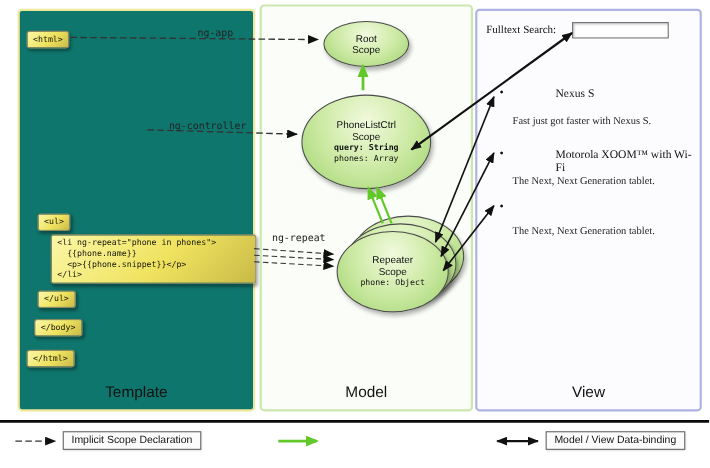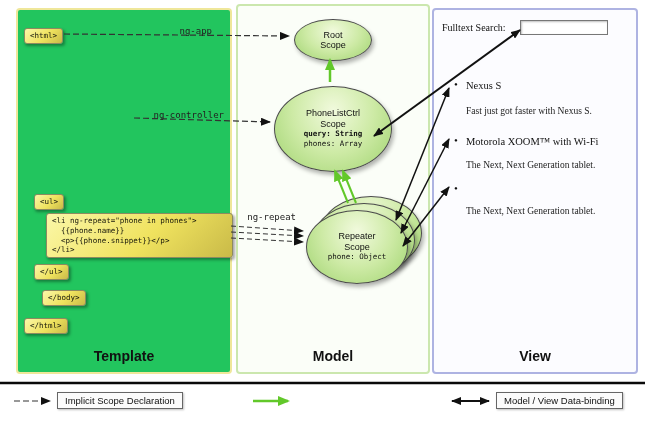--- a/index.html
+++ b/index.html
@@ -1,24 +1,24 @@
 <!DOCTYPE html>
 <html><head>
 <meta charset="utf-8">
 <style>
   html,body{margin:0;padding:0;background:#fff;}
   .stage{
     position:relative;width:645px;height:425px;background:#fff;overflow:hidden;
     font-family:"Liberation Sans",sans-serif;color:#111;
   }
   .panel{position:absolute;background:#fffffe;border-radius:4px;z-index:1;}
-  .panel-template{left:16px;top:8px;width:212px;height:362px;border:2px solid #efe79a;background:#22c55e;}
+  .panel-template{left:16px;top:8px;width:212px;height:362px;border:2px solid #efe79a;background:#0f766e;}
   .panel-model{left:236px;top:4px;width:190px;height:366px;border:2px solid #cbe7ae;background:#fbfef8;}
   .panel-view{left:432px;top:8px;width:202px;height:362px;border:2px solid #aeb3e2;background:#fcfcff;}
-  .panel-label{position:absolute;bottom:8px;left:0;width:100%;text-align:center;font-size:14px;color:#111;font-weight:bold;}
+  .panel-label{position:absolute;bottom:8px;left:0;width:100%;text-align:center;font-size:14px;color:#111;}
 
   .codebox{
     position:absolute;z-index:2;
     font-family:"DejaVu Sans Mono",monospace;font-size:7.5px;line-height:1.3;color:#15150a;
     background:linear-gradient(135deg,#fbf7a8 0%,#efe25e 55%,#c9ba48 100%);
     border:1px solid #8d8a60;border-radius:3px;padding:2px 5px;
     box-shadow:1.5px 2px 3px rgba(0,0,0,0.35);white-space:pre;
   }
   .bold{font-weight:bold;}
 
@@ -37,21 +37,21 @@
   }
 
   .view-text{position:absolute;font-family:"Liberation Serif",serif;color:#111;}
   .view-search-label{font-size:10px;top:12px;left:8px;}
   .view-input{
     position:absolute;left:86px;top:10px;width:88px;height:15px;box-sizing:border-box;
     border:1px solid #777;background:#fff;box-shadow:inset 1px 1px 2px rgba(0,0,0,0.25);
     font-size:10px;padding:0 2px;
   }
   .view-bullet{font-size:11px;}
-  .view-item-title{font-size:10.5px;}
+  .view-item-title{font-size:10.5px;margin-left:39px;}
   .view-item-desc{font-size:9.5px;color:#222;}
 
   .legend-box{
     position:absolute;z-index:6;top:392px;
     font-size:9.5px;color:#111;background:#fbfbfb;border:1px solid #666;
     padding:2px 7px;box-shadow:1px 1px 2px rgba(0,0,0,0.25);white-space:nowrap;
   }
   svg.overlay{position:absolute;left:0;top:0;z-index:5;pointer-events:none;}
 </style>
 </head>
@@ -66,21 +66,21 @@
 
     <div class="codebox" style="left:16px;top:184px">&lt;ul&gt;</div>
 
     <div class="codebox" style="left:28px;top:203px;width:175px">&lt;li ng-repeat="phone in phones"&gt;
   {{phone.name}}
   &lt;p&gt;{{phone.snippet}}&lt;/p&gt;
 &lt;/li&gt;</div>
 
     <div class="codebox" style="left:16px;top:254px">&lt;/ul&gt;</div>
 
-    <div class="codebox" style="left:24px;top:280px">&lt;/body&gt;</div>
+    <div class="codebox" style="left:13px;top:280px">&lt;/body&gt;</div>
 
     <div class="codebox" style="left:6px;top:308px">&lt;/html&gt;</div>
 
     <div class="panel-label">Template</div>
   </div>
 
   <div class="panel panel-model">
     <div class="ellipse" style="left:56px;top:13px;width:76px;height:40px">
       <div class="scope-title">Root
 Scope</div>

